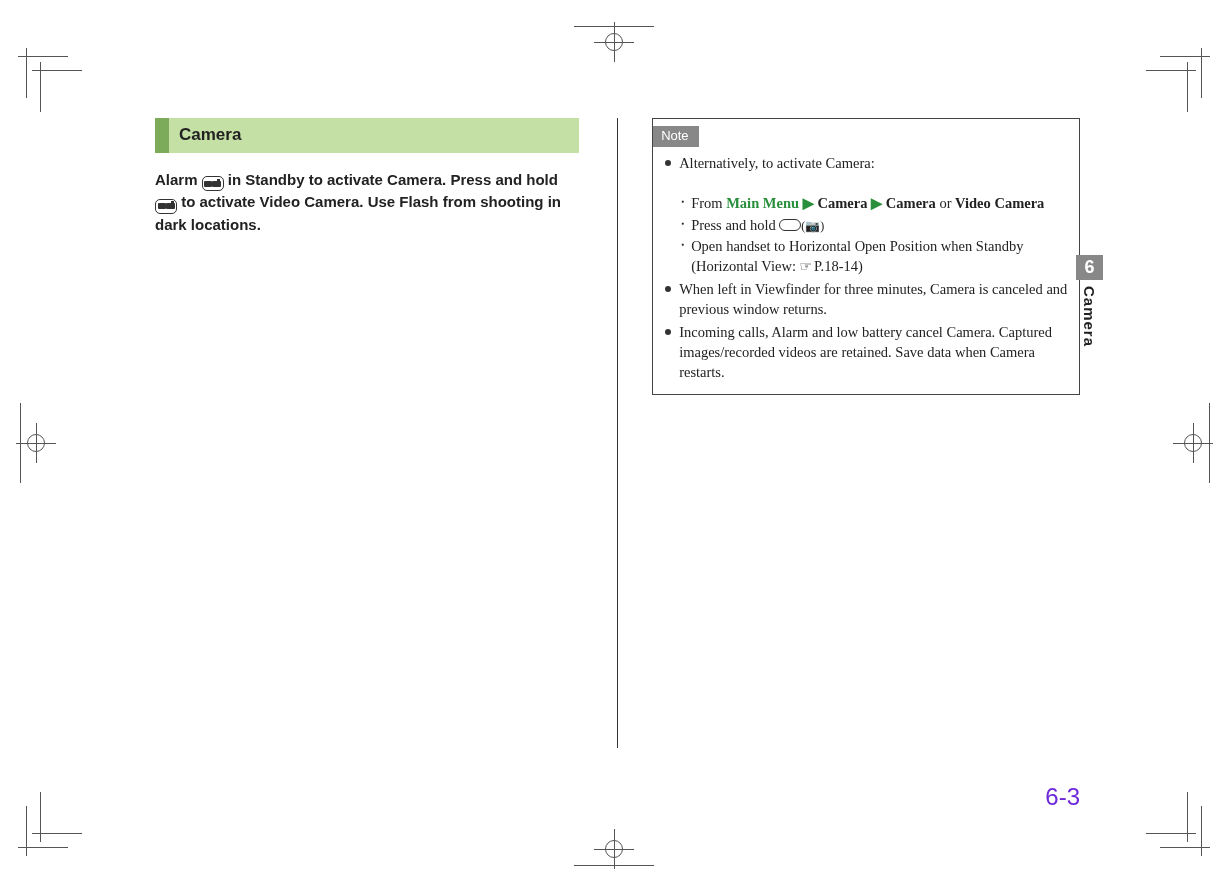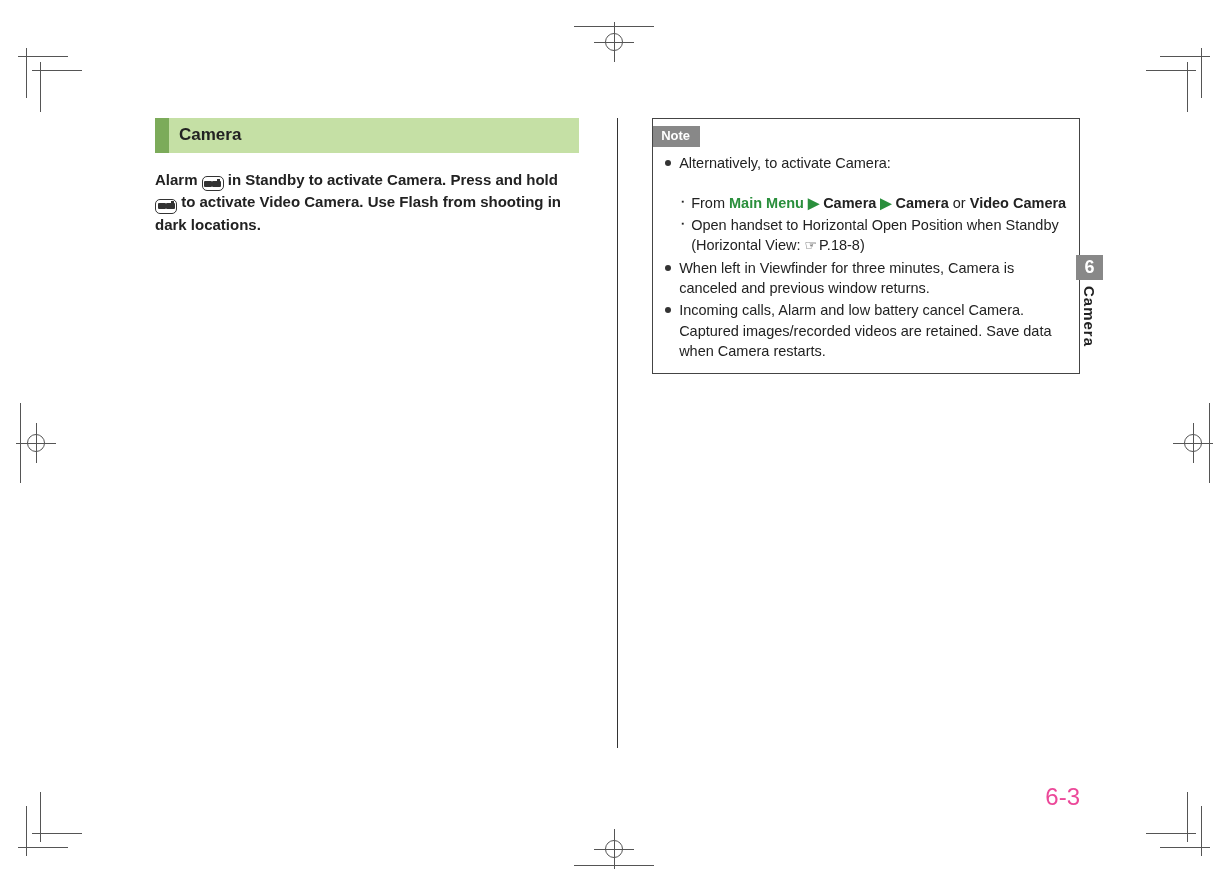--- a/index.html
+++ b/index.html
@@ -107,26 +107,26 @@
   .note-box {
     border: 1px solid #444;
     padding: 6px 10px 10px 10px;
     font-size: 14.5px;
     line-height: 1.4;
   }
   .note-label {
     display: inline-block;
     background: #888;
     color: #fff;
-    font-weight: 700;
+    font-weight: 400;
     font-size: 13px;
     padding: 1px 10px 2px 8px;
     margin: -6px 0 6px -10px;
   }
-  .note-box ul { list-style: none; padding-left: 0; }
+  .note-box ul { list-style: none; padding-left: 0; font-family: Liberation Serif, serif; }
   .note-box > ul > li {
     position: relative;
     padding-left: 16px;
     margin-bottom: 2px;
   }
   .note-box > ul > li::before {
     content: "";
     position: absolute;
     left: 2px; top: 7px;
     width: 6px; height: 6px;
@@ -191,21 +191,21 @@
     letter-spacing: 1px;
   }
 
   
   .page-num {
     position: absolute;
     right: 148px;
     bottom: 75px;
     font-size: 24px;
     font-weight: 400;
-    color: #ec4899;
+    color: #6d28d9;
   }
 
   
   .corner-tl { left: 18px; top: 48px; }
   .corner-tr { right: 18px; top: 48px; }
   .corner-bl { left: 18px; bottom: 30px; }
   .corner-br { right: 18px; bottom: 30px; }
   .corner {
     position: absolute;
     width: 60px; height: 60px;
@@ -308,21 +308,24 @@
     <div class="note-box">
       <div class="note-label">Note</div>
       <ul>
         <li>
           <span>Alternatively, to activate Camera:</span>
           <ul class="sublist">
             <li>
               <span>From </span><span class="link">Main Menu</span><span class="tri"> ▶ </span><span class="bold">Camera</span><span class="tri"> ▶ </span><span class="bold">Camera</span><span> or </span><span class="bold">Video Camera</span>
             </li>
             <li>
-              <span>Open handset to Horizontal Open Position when Standby (Horizontal View: </span><span class="pointer-icon">☞</span><span>P.18-8)</span>
+              <span>Press and hold </span><span class="key-pill"></span><span class="paren-cam">(📷)</span>
+            </li>
+            <li>
+              <span>Open handset to Horizontal Open Position when Standby (Horizontal View: </span><span class="pointer-icon">☞</span><span>P.18-14)</span>
             </li>
           </ul>
         </li>
         <li>
           <span>When left in Viewfinder for three minutes, Camera is canceled and previous window returns.</span>
         </li>
         <li>
           <span>Incoming calls, Alarm and low battery cancel Camera. Captured images/recorded videos are retained. Save data when Camera restarts.</span>
         </li>
       </ul>

